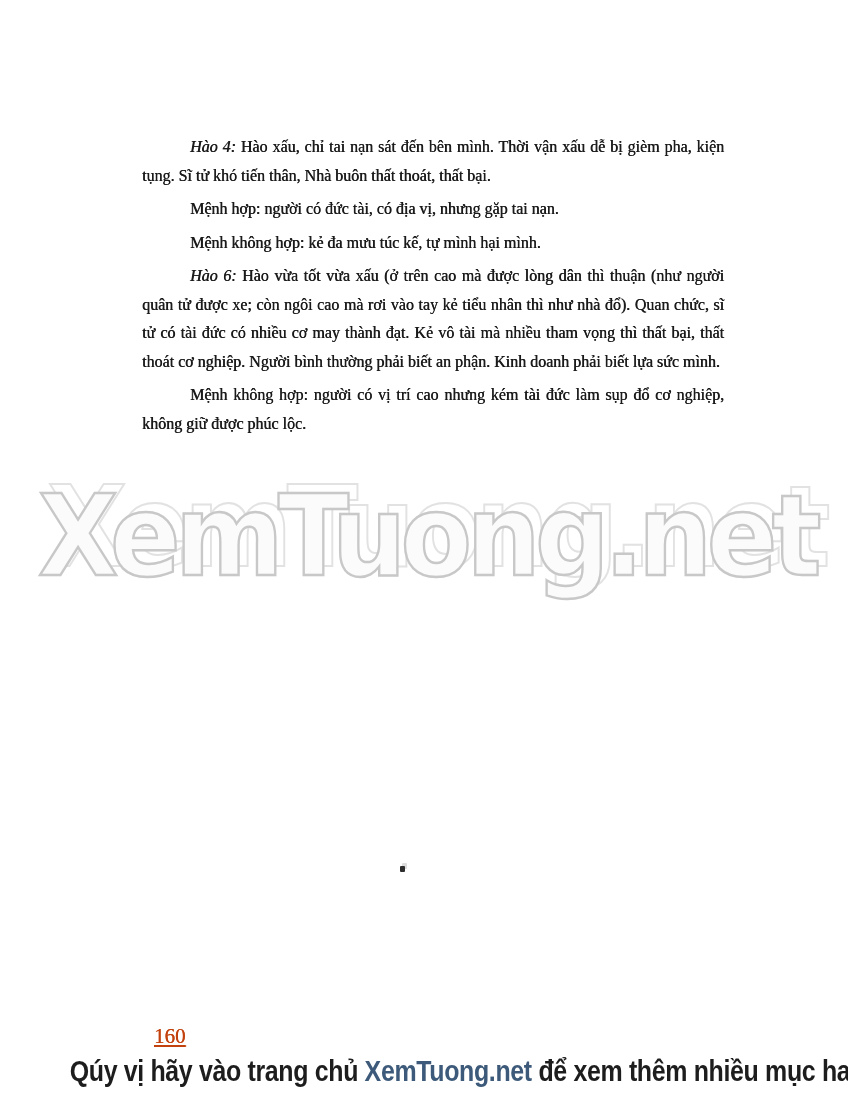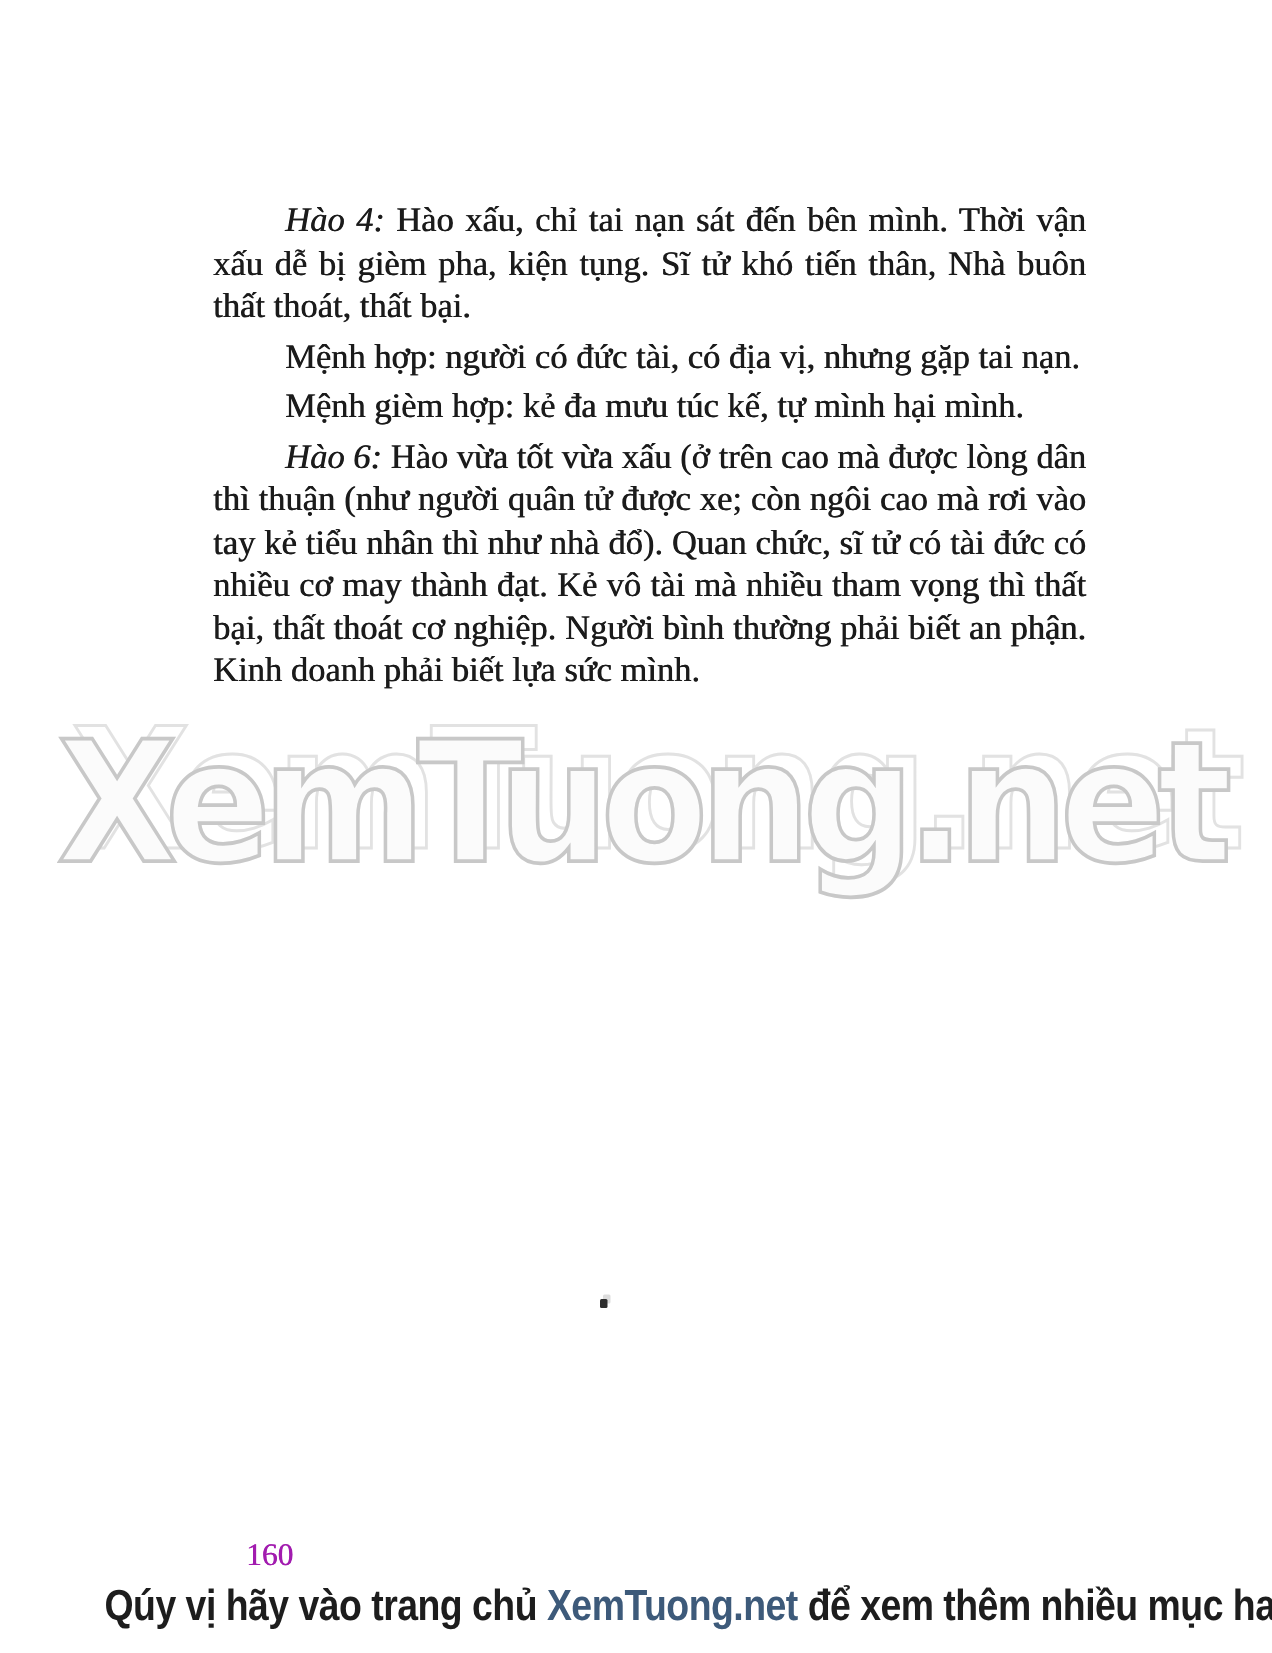--- a/index.html
+++ b/index.html
@@ -36,36 +36,37 @@
     z-index: 0;
   }
 
   
   .content {
     position: absolute;
     left: 142px; top: 133px;
     width: 582px;
     z-index: 2;
     color: #1b1b1b;
-    font-size: 23px;
+    font-size: 16px;
     line-height: 28.5px;
     text-align: justify;
     text-shadow: 0.4px 0 0 currentColor;
   }
   .content p { margin: 0 0 5px 0; text-indent: 48px; }
   .content .lead { font-style: italic; }
 
   
   .page-number {
     position: absolute;
-    left: 164px; top: 1024px;
+    left: 154px; top: 1024px;
     z-index: 2;
     font-size: 21px;
-    color: #a21caf;
+    color: #c2410c;
     text-shadow: 0.3px 0 0 currentColor;
+    text-decoration: underline;
   }
 
   
   .speck {
     position: absolute;
     left: 400px; top: 866px;
     width: 5px; height: 6px;
     background: #2e2e2e;
     border-radius: 1px;
     box-shadow: 2px -3px 0 rgba(120,120,120,0.25);
@@ -96,22 +97,23 @@
 <body>
 
 <div class="page">
 
   <div class="watermark back">XemTuong.net</div>
   <div class="watermark">XemTuong.net</div>
 
   <div class="content">
     <p><span class="lead">Hào 4:</span><span> Hào xấu, chỉ tai nạn sát đến bên mình. Thời vận xấu dễ bị gièm pha, kiện tụng. Sĩ tử khó tiến thân, Nhà buôn thất thoát, thất bại.</span></p>
     <p><span class="lead"></span><span>Mệnh hợp: người có đức tài, có địa vị, nhưng gặp tai nạn.</span></p>
-    <p><span class="lead"></span><span>Mệnh gièm hợp: kẻ đa mưu túc kế, tự mình hại mình.</span></p>
+    <p><span class="lead"></span><span>Mệnh không hợp: kẻ đa mưu túc kế, tự mình hại mình.</span></p>
     <p><span class="lead">Hào 6:</span><span> Hào vừa tốt vừa xấu (ở trên cao mà được lòng dân thì thuận (như người quân tử được xe; còn ngôi cao mà rơi vào tay kẻ tiểu nhân thì như nhà đổ). Quan chức, sĩ tử có tài đức có nhiều cơ may thành đạt. Kẻ vô tài mà nhiều tham vọng thì thất bại, thất thoát cơ nghiệp. Người bình thường phải biết an phận. Kinh doanh phải biết lựa sức mình.</span></p>
+    <p><span class="lead"></span><span>Mệnh không hợp: người có vị trí cao nhưng kém tài đức làm sụp đổ cơ nghiệp, không giữ được phúc lộc.</span></p>
   </div>
 
   <div class="speck"></div>
 
   <div class="page-number">160</div>
 
   <div class="footer">
     <span class="line"><span>Qúy vị hãy vào trang chủ </span><span class="site">XemTuong.net</span><span> để xem thêm nhiều mục hay khác</span></span>
   </div>
 

